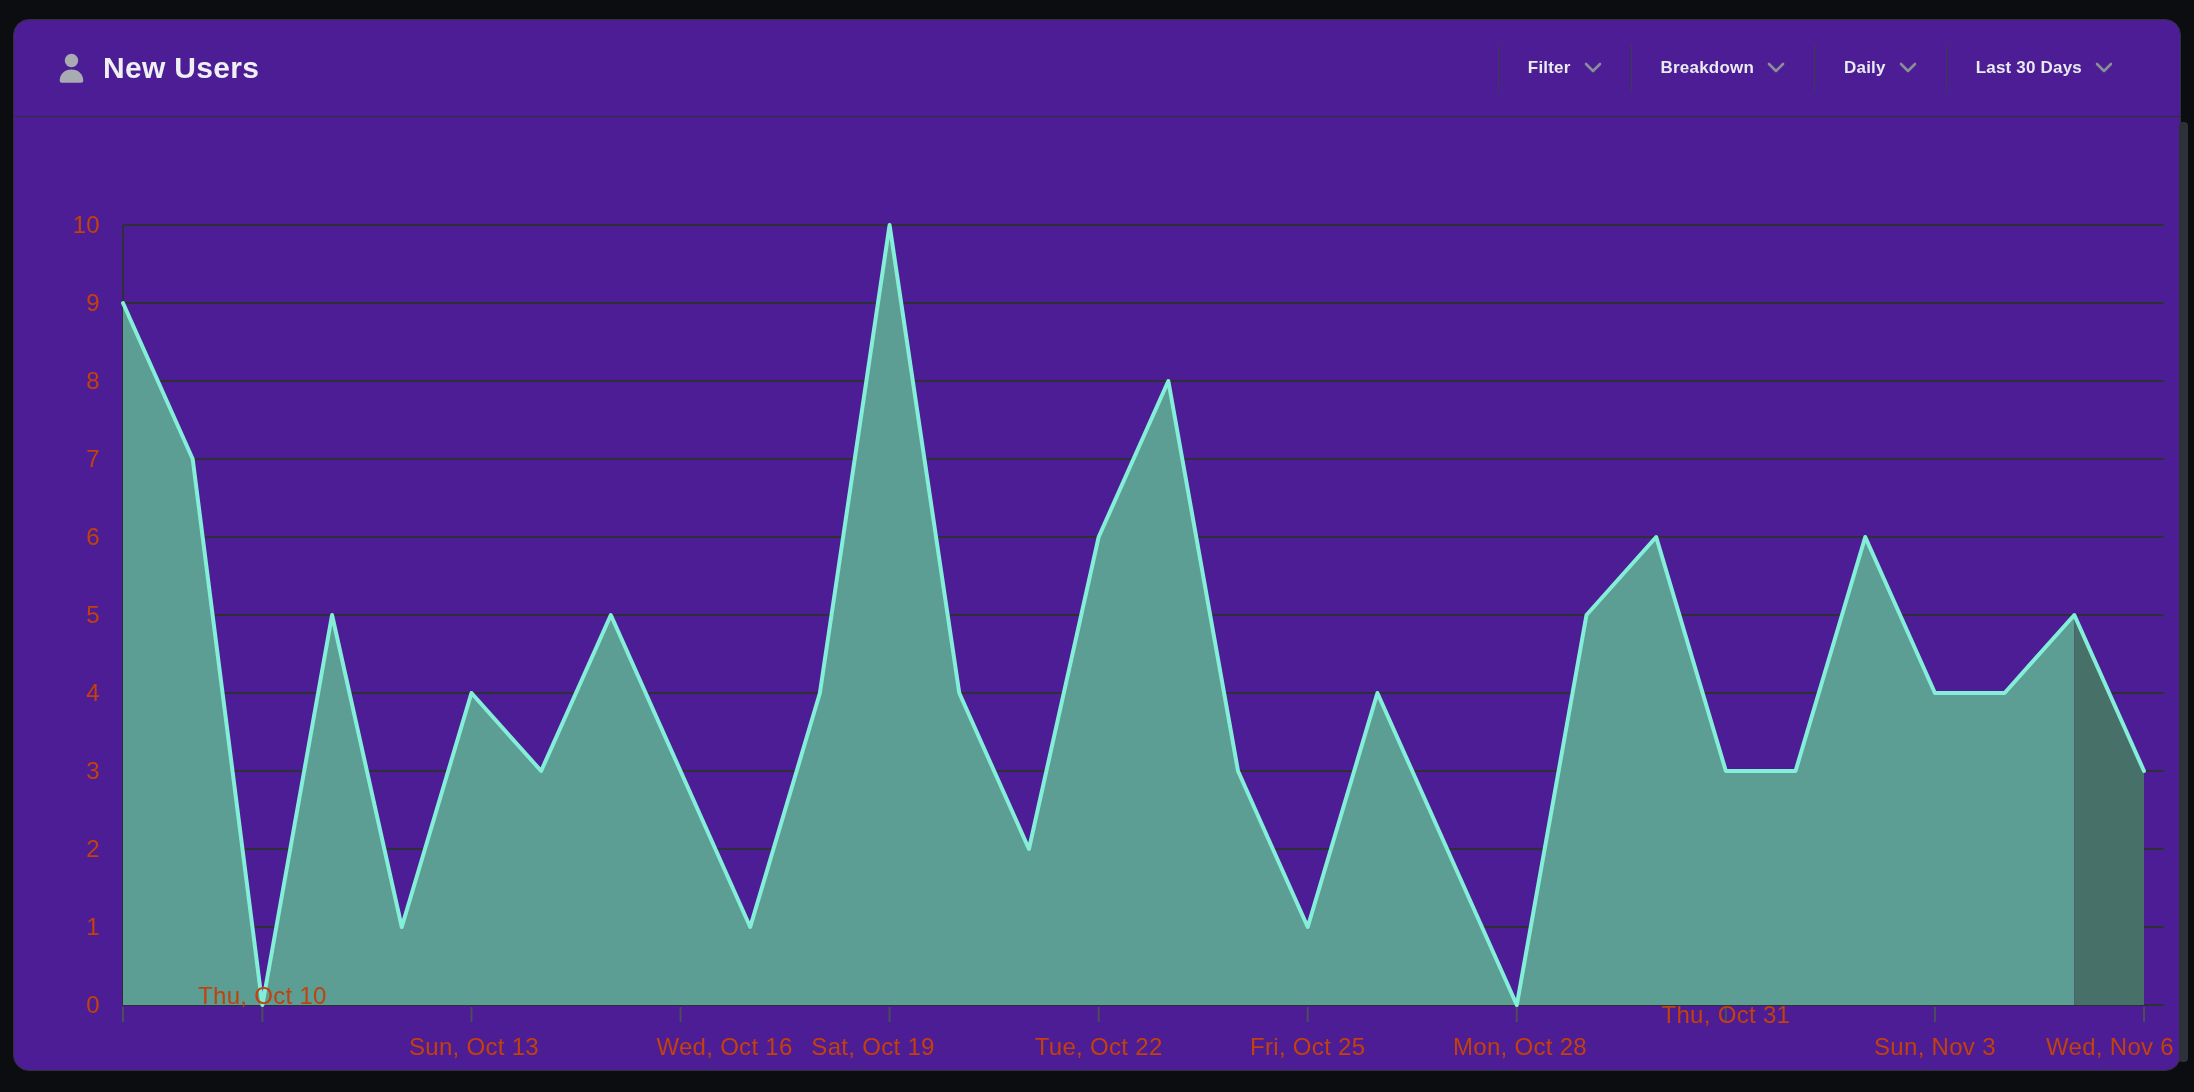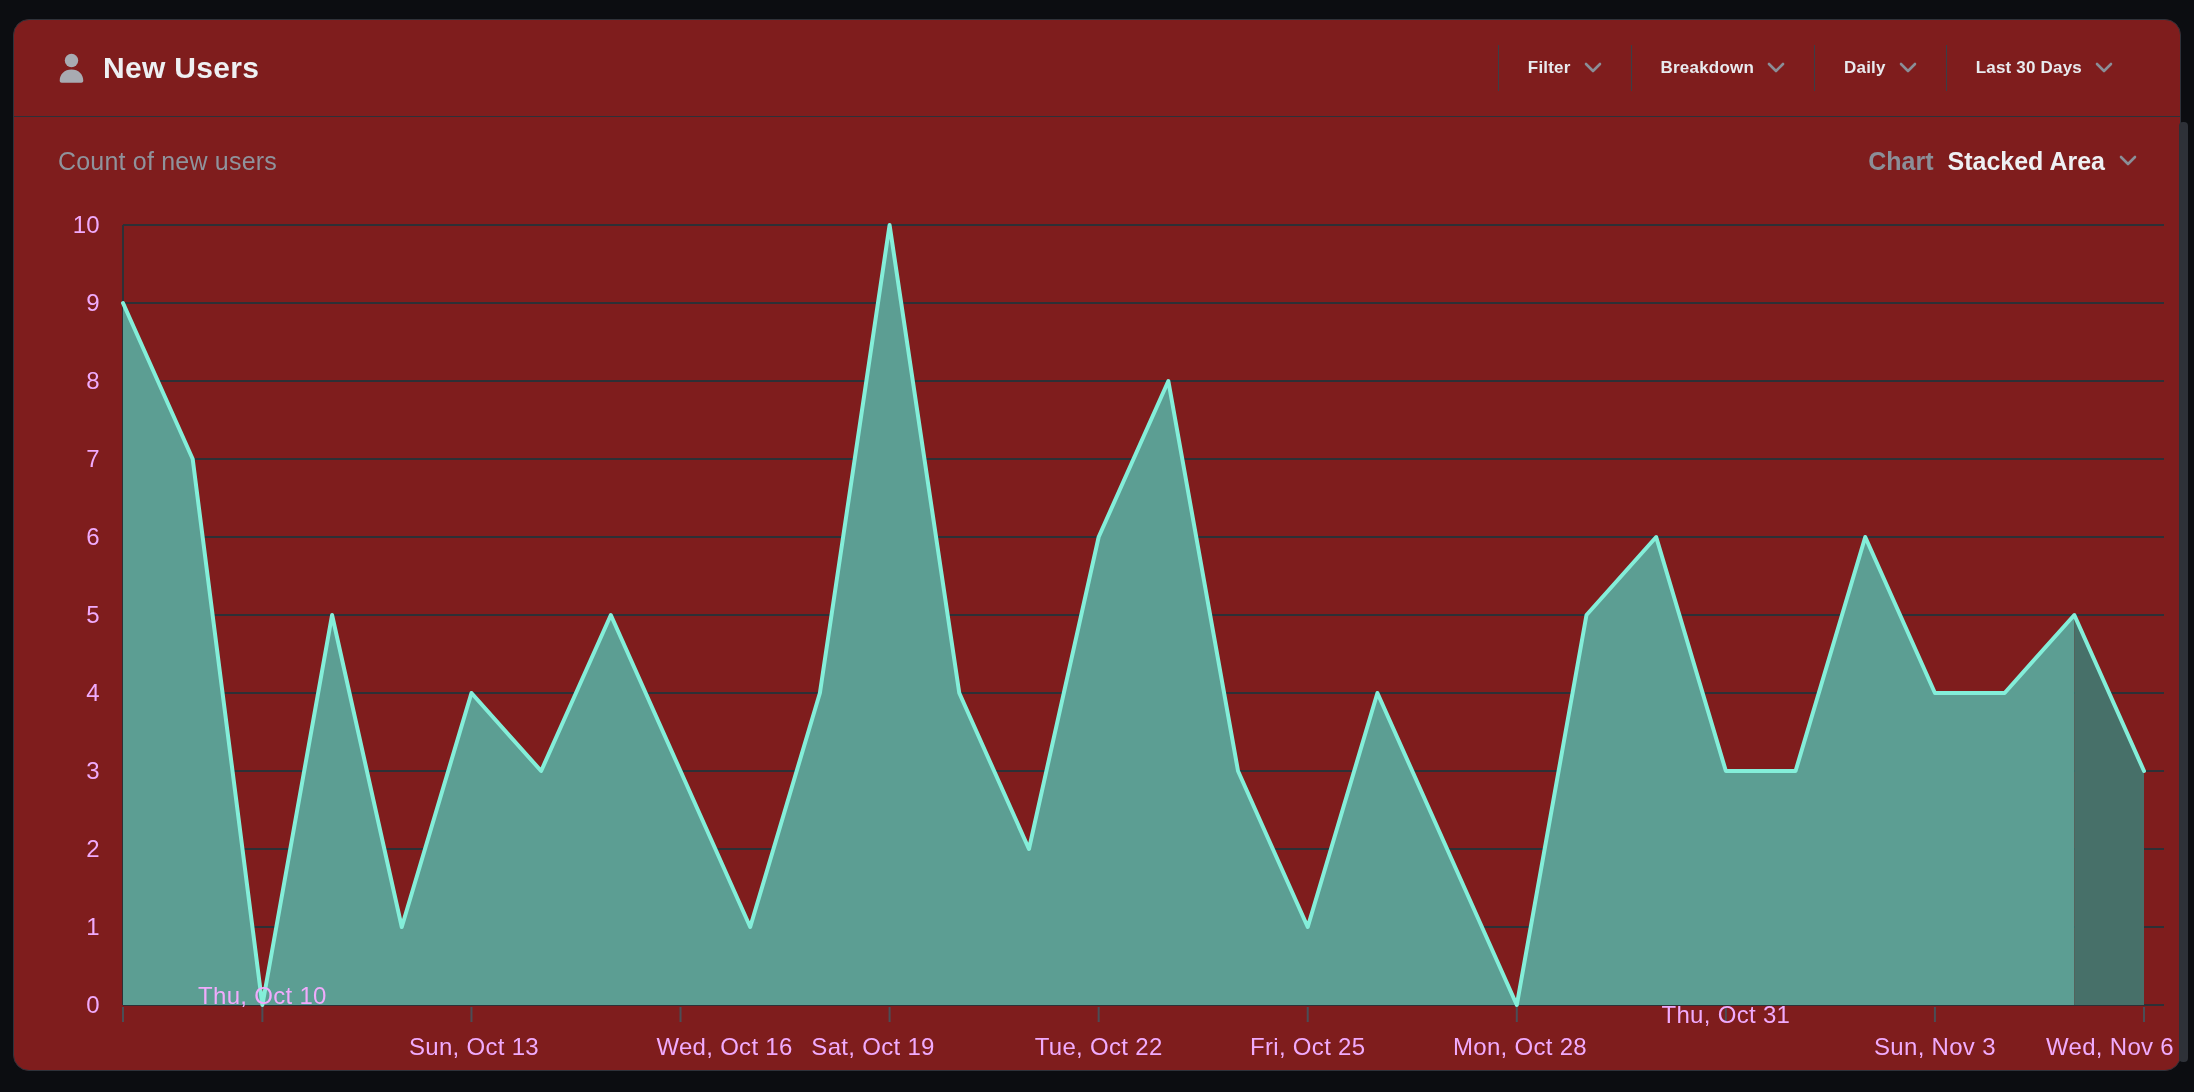--- a/index.html
+++ b/index.html
@@ -4,21 +4,21 @@
 <style>
   html,body{margin:0;padding:0;}
   body{
     width:2194px;height:1092px;position:relative;overflow:hidden;
     background:#0c0d11;
     font-family:"Liberation Sans","DejaVu Sans",sans-serif;
     -webkit-font-smoothing:antialiased;
   }
   .card{
     position:absolute;left:13px;top:19px;width:2168px;height:1052px;
-    background:#7f1d1d;border:1px solid #2f323a;border-radius:16px;
+    background:#4c1d95;border:1px solid #2f323a;border-radius:16px;
     box-sizing:border-box;
   }
   .card-header{
     height:97px;display:flex;align-items:center;
     padding:0 38px 0 44px;border-bottom:1px solid #2d3038;box-sizing:border-box;
   }
   .title-icon{display:flex;align-items:center;margin-right:18px;}
   .card-title{
     color:#eef0f3;font-size:30px;font-weight:700;letter-spacing:.3px;
   }
@@ -34,21 +34,21 @@
     display:flex;align-items:center;justify-content:space-between;
     padding:0 43px 0 44px;height:88px;box-sizing:border-box;
   }
   .metric-label{color:#8f939c;font-size:25px;font-weight:400;letter-spacing:.2px;}
   .chart-select{display:flex;align-items:center;gap:14px;cursor:pointer;}
   .chart-select .muted{color:#8b8f98;font-size:25px;font-weight:600;}
   .chart-select .value{color:#eef0f3;font-size:25px;font-weight:600;}
   .chev{display:inline-block;}
   svg.plot{position:absolute;left:0;top:0;pointer-events:none;}
   .axis-label{
-    position:absolute;color:#f0abfc;font-size:24px;font-weight:400;
+    position:absolute;color:#c2410c;font-size:24px;font-weight:400;
     letter-spacing:.3px;white-space:nowrap;
   }
   .ylab{width:70px;text-align:right;}
   .xlab{transform:translateX(-50%);}
 </style>
 </head>
 <body>
 
 <div class="card">
 
@@ -86,32 +86,20 @@
         <div class="control-divider"></div>
         <div class="control">
           <span>Last 30 Days</span>
           <span class="chev"><svg width="18" height="11" viewBox="0 0 18 11">
               <polyline points="2,2 9,9 16,2" fill="none" stroke="#8a8e97" stroke-width="2.6" stroke-linecap="round" stroke-linejoin="round"></polyline>
             </svg></span>
         </div>
       </div>
   </div>
 
-  <div class="sub-row">
-    <span class="metric-label">Count of new users</span>
-    <span class="chart-select">
-      <span class="muted">Chart</span>
-      <span class="value">Stacked Area</span>
-      <span class="chev">
-        <svg width="18" height="11" viewBox="0 0 18 11">
-            <polyline points="2,2 9,9 16,2" fill="none" stroke="#8a8e97" stroke-width="2.6" stroke-linecap="round" stroke-linejoin="round"></polyline>
-          </svg>
-      </span>
-    </span>
-  </div>
 
 </div>
 
 <svg class="plot" width="2194" height="1092" viewBox="0 0 2194 1092">
     <line x1="123" y1="1005" x2="2164" y2="1005" stroke="#2d3036" stroke-width="2"></line>
     <line x1="123" y1="927" x2="2164" y2="927" stroke="#2d3036" stroke-width="2"></line>
     <line x1="123" y1="849" x2="2164" y2="849" stroke="#2d3036" stroke-width="2"></line>
     <line x1="123" y1="771" x2="2164" y2="771" stroke="#2d3036" stroke-width="2"></line>
     <line x1="123" y1="693" x2="2164" y2="693" stroke="#2d3036" stroke-width="2"></line>
     <line x1="123" y1="615" x2="2164" y2="615" stroke="#2d3036" stroke-width="2"></line>

